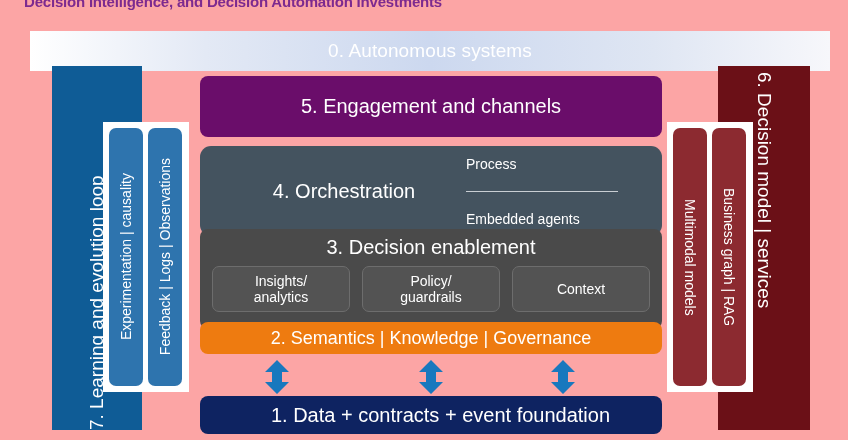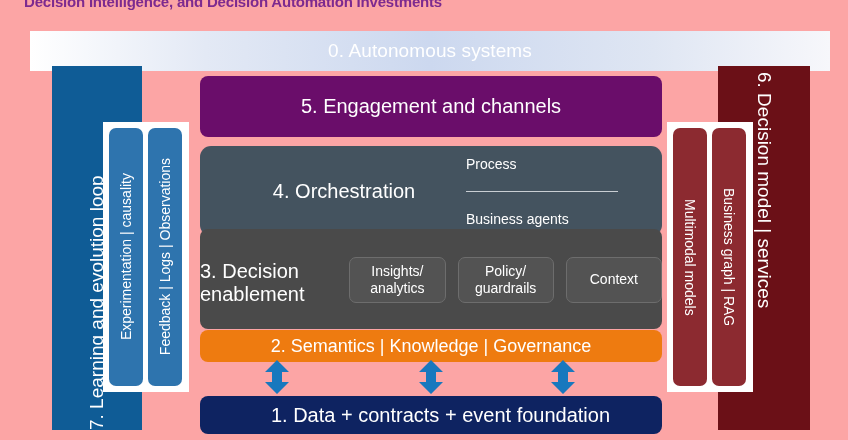--- a/index.html
+++ b/index.html
@@ -134,43 +134,43 @@
   }
   #row-orchestration .orch-right .line {
     width: 152px; height: 1px; background: #c9ced3; margin: 5px 0;
   }
   #row-orchestration .orch-right .sub { font-size: 14px; }
 
   
   #row-enablement {
     top: 163px; height: 100px;
     background: #4A4A4A;
-    display: flex; align-items: center;
+    display: flex; flex-direction: column; align-items: center;
   }
   #row-enablement .hdr {
     font-size: 20px; margin-top: 7px;
   }
   #row-enablement .cells {
-    display: flex; gap: 12px; margin-top: 1px; width: 438px;
+    display: flex; gap: 12px; margin-top: 7px; width: 438px;
     justify-content: space-between;
   }
   #row-enablement .cell {
     flex: 1; height: 46px;
     background: #535353;
     border: 1px solid #6d6d6d;
     border-radius: 7px;
     display: flex; align-items: center; justify-content: center;
     text-align: center;
     font-size: 14px; line-height: 1.15;
     white-space: pre-line;
   }
 
   
   #row-semantics {
-    top: 264px; height: 32px;
+    top: 256px; height: 32px;
     background: #EE7B10;
     display: flex; align-items: center; justify-content: center;
     font-size: 18px;
   }
 
   
   .arrows {
     position: absolute; left: 0; top: 292px; width: 462px; height: 38px;
   }
   .arrow {
@@ -227,21 +227,21 @@
 
     <div class="row" id="row-engagement">
       <span>5. Engagement and channels</span>
     </div>
 
     <div class="row" id="row-orchestration">
       <div class="orch-label">4. Orchestration</div>
       <div class="orch-right">
         <div class="sub">Process</div>
         <div class="line"></div>
-        <div class="sub">Business agents</div>
+        <div class="sub">Embedded agents</div>
       </div>
     </div>
 
     <div class="row" id="row-enablement">
       <div class="hdr">3. Decision enablement</div>
       <div class="cells">
         <div class="cell">Insights/
 analytics</div>
         <div class="cell">Policy/
 guardrails</div>

